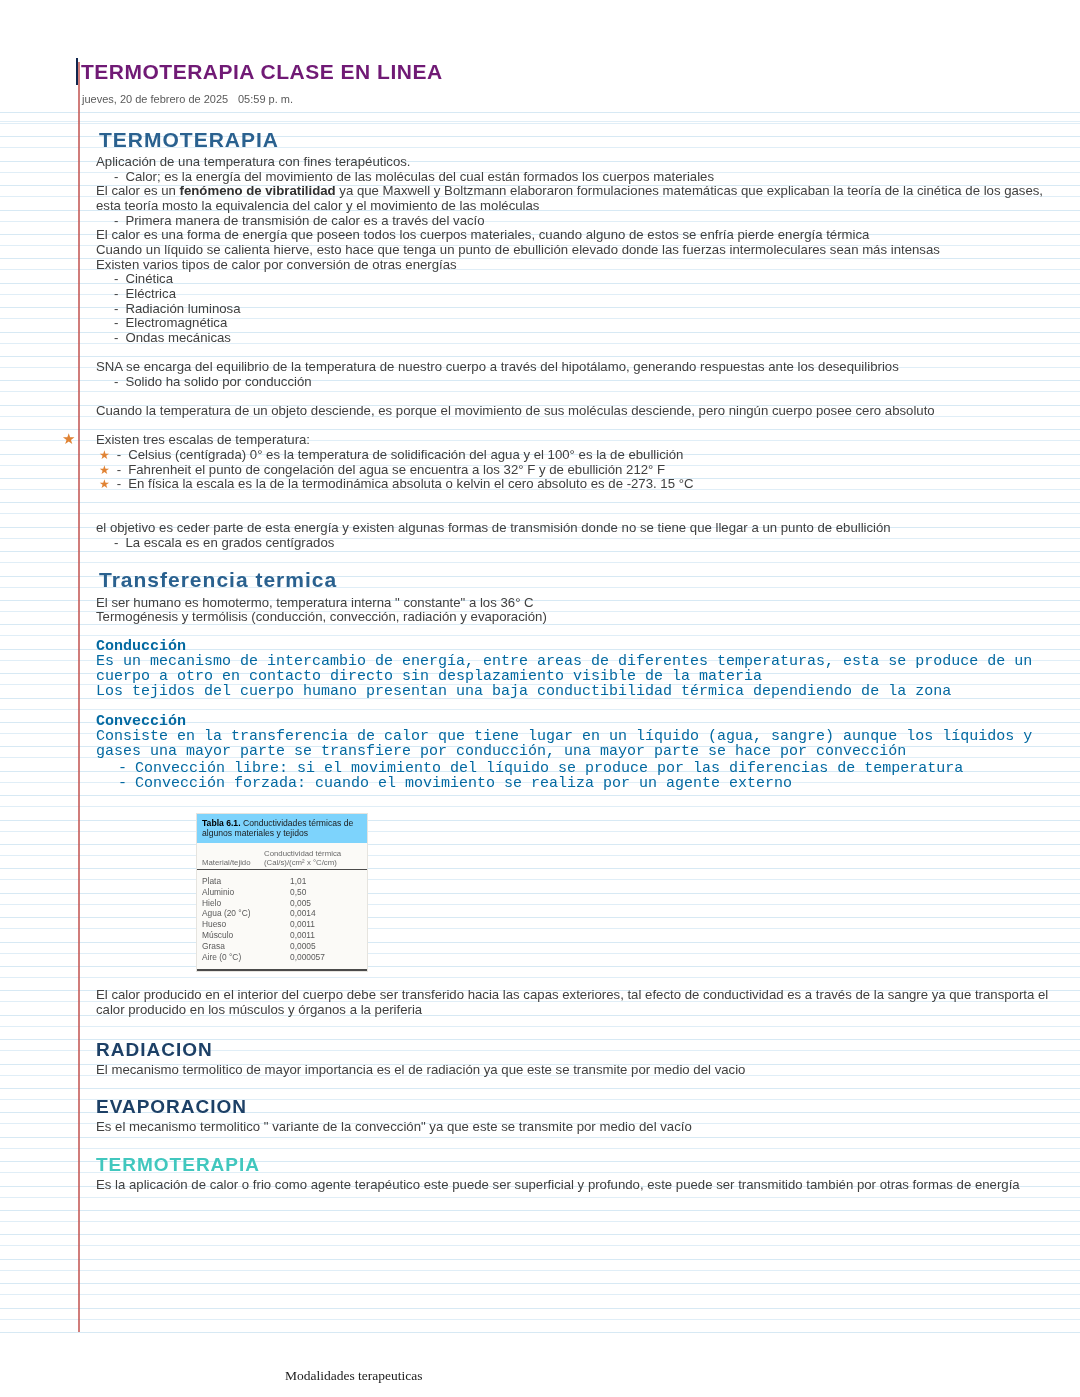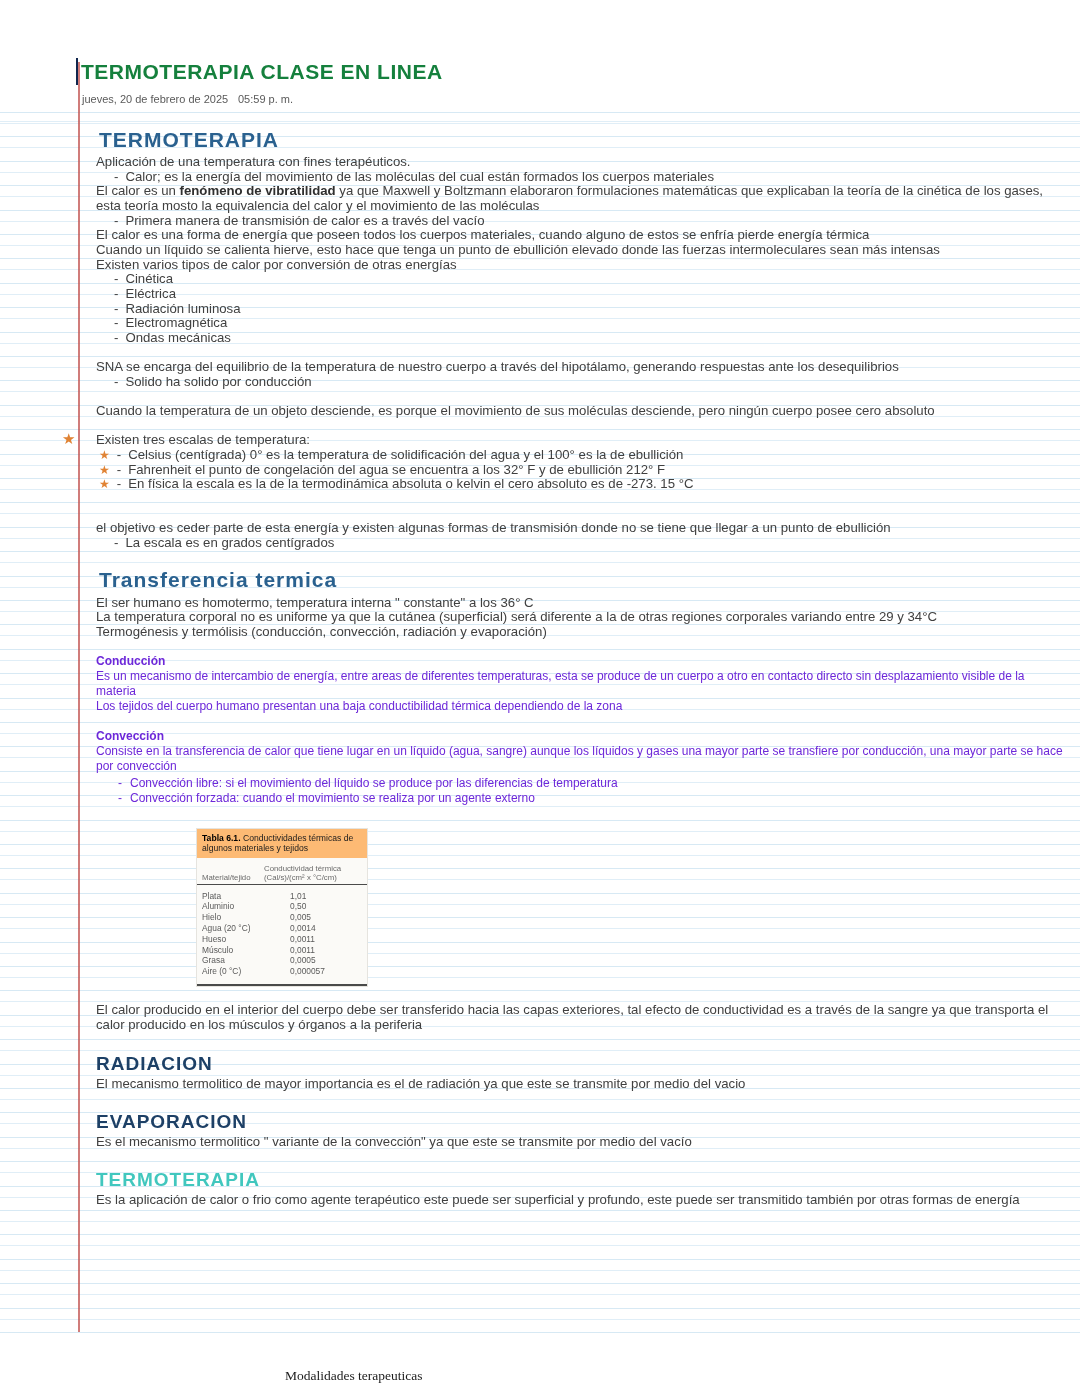--- a/index.html
+++ b/index.html
@@ -12,54 +12,54 @@
     position:absolute;left:0;top:112px;width:1080px;height:1222px;
     background-image:
       repeating-linear-gradient(to bottom,#d7e9f4 0,#d7e9f4 1px,transparent 1px,transparent 24.4px),
       repeating-linear-gradient(to bottom,#e0eef7 0,#e0eef7 1px,transparent 1px,transparent 24.4px);
     background-position:0 0,0 11px;
     pointer-events:none;
   }
   .margin-line{position:absolute;left:78px;top:62px;width:1.5px;height:1270px;background:#c0504d;opacity:.75;}
   .cursor-bar{position:absolute;left:76px;top:58px;width:2px;height:27px;background:#10264d;}
 
-  .note-title{position:absolute;left:81px;top:60px;font-size:21px;font-weight:bold;color:#15803d;letter-spacing:.5px;}
+  .note-title{position:absolute;left:81px;top:60px;font-size:21px;font-weight:bold;color:#701a75;letter-spacing:.5px;}
   .meta{position:absolute;top:93px;font-size:11px;color:#5a5a5a;}
   .meta.date{left:82px;}
   .meta.time{left:238px;}
 
   .content{position:absolute;left:96px;top:152px;width:968px;font-size:13.2px;line-height:14.65px;}
   .content p{margin:0;}
   .li{display:flex;gap:7px;padding-left:18px;}
   .li .dash{flex:0 0 auto;}
   .li.starli{padding-left:3px;}
   .star{color:#e08334;font-size:12px;line-height:14.65px;}
   .sp1{height:14.65px;}
   .sp2{height:29.3px;}
   b{font-weight:bold;color:#2f2f2f;margin-top:12px;}
 
   .h-blue{margin:0;font-size:21px;line-height:24px;font-weight:bold;color:#2a618f;letter-spacing:1px;}
   .h1a{margin:-24px 0 3px 3px;}
   .h2a{margin:17px 0 4px 3px;}
   .h-navy{margin:20px 0 2px 0;font-size:19px;line-height:23px;font-weight:bold;color:#1d4066;letter-spacing:1px;}
   .h-teal{margin:18px 0 2px 0;font-size:19px;line-height:23px;font-weight:bold;color:#41c7be;letter-spacing:1px;}
 
-  .smallblock{font-size:12px;line-height:15px;color:#6d28d9;}
+  .smallblock{font-size:15px;line-height:15px;color:#0369a1;font-family:Liberation Mono, monospace;}
   .smallblock .bh{font-weight:bold;margin:0;}
   .smallblock .li{gap:8px;padding-left:22px;}
 
   .margin-star{position:absolute;left:62px;top:430px;color:#e08334;font-size:15px;}
 
   
   .tablewrap{
     width:172px;margin:22px 0 0 100px;background:#fbfaf7;
     border:1px solid #e6e4df;box-sizing:border-box;
     font-family:"Liberation Sans",sans-serif;color:#5a5a5a;
   }
-  .t-band{background:#fdba74;color:#1b1b1b;font-size:8.6px;line-height:10.5px;padding:4px 5px;}
+  .t-band{background:#7dd3fc;color:#1b1b1b;font-size:8.6px;line-height:10.5px;padding:4px 5px;}
   .t-band b{color:#000;}
   .t-colhead{display:flex;align-items:flex-end;border-bottom:1.5px solid #4a4a4a;
     padding:6px 4px 2px 5px;font-size:7.8px;line-height:9px;color:#6a6a6a;}
   .t-colhead .c1{flex:0 0 62px;}
   .t-colhead .c2{flex:1;text-align:left;}
   .t-rows{padding:6px 5px 7px 5px;border-bottom:2px solid #4a4a4a;}
   .trow{display:flex;font-size:8.4px;line-height:10.8px;}
   .trow .m{flex:0 0 88px;}
   .trow .v{flex:1;}
 
@@ -147,21 +147,20 @@
 
     <div class="sp2"></div>
     <p>el objetivo es ceder parte de esta energía y existen algunas formas de transmisión donde no se tiene que llegar a un punto de ebullición</p>
     <div class="li">
       <span class="dash">-</span>
       <span>La escala es en grados centígrados</span>
     </div>
 
     <h2 class="h-blue h2a">Transferencia termica</h2>
     <p>El ser humano es homotermo, temperatura interna " constante" a los 36° C</p>
-    <p>La temperatura corporal no es uniforme ya que la cutánea (superficial) será diferente a la de otras regiones corporales variando entre 29 y 34°C</p>
     <p>Termogénesis y termólisis (conducción, convección, radiación y evaporación)</p>
 
     <div class="smallblock" style="margin-top:14px;">
       <p class="bh">Conducción</p>
       <p>Es un mecanismo de intercambio de energía, entre areas de diferentes temperaturas, esta se produce de un cuerpo a otro en contacto directo sin desplazamiento visible de la materia</p>
       <p>Los tejidos del cuerpo humano presentan una baja conductibilidad térmica dependiendo de la zona</p>
       <div style="height:15px;"></div>
       <p class="bh">Convección</p>
       <p>Consiste en la transferencia de calor que tiene lugar en un líquido (agua, sangre) aunque los líquidos y gases una mayor parte se transfiere por conducción, una mayor parte se hace por convección</p>
       <div class="li" style="margin-top:2px;">

